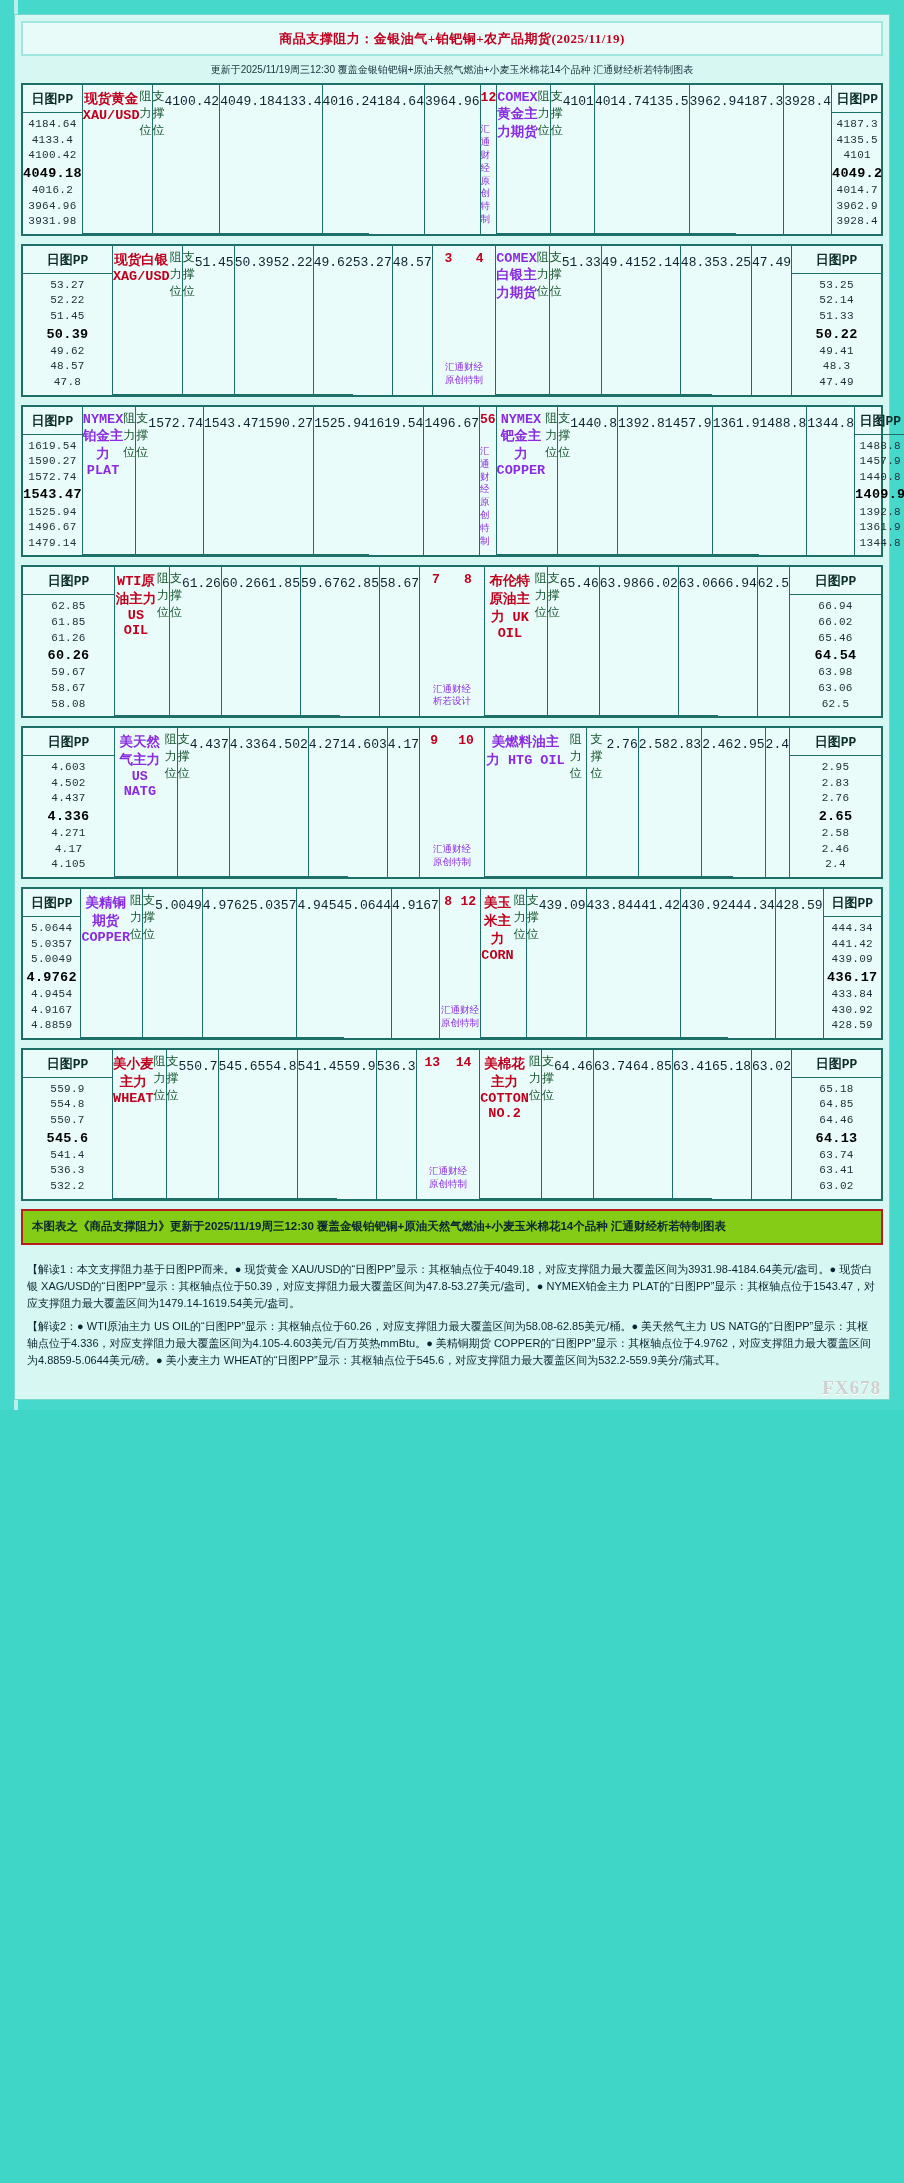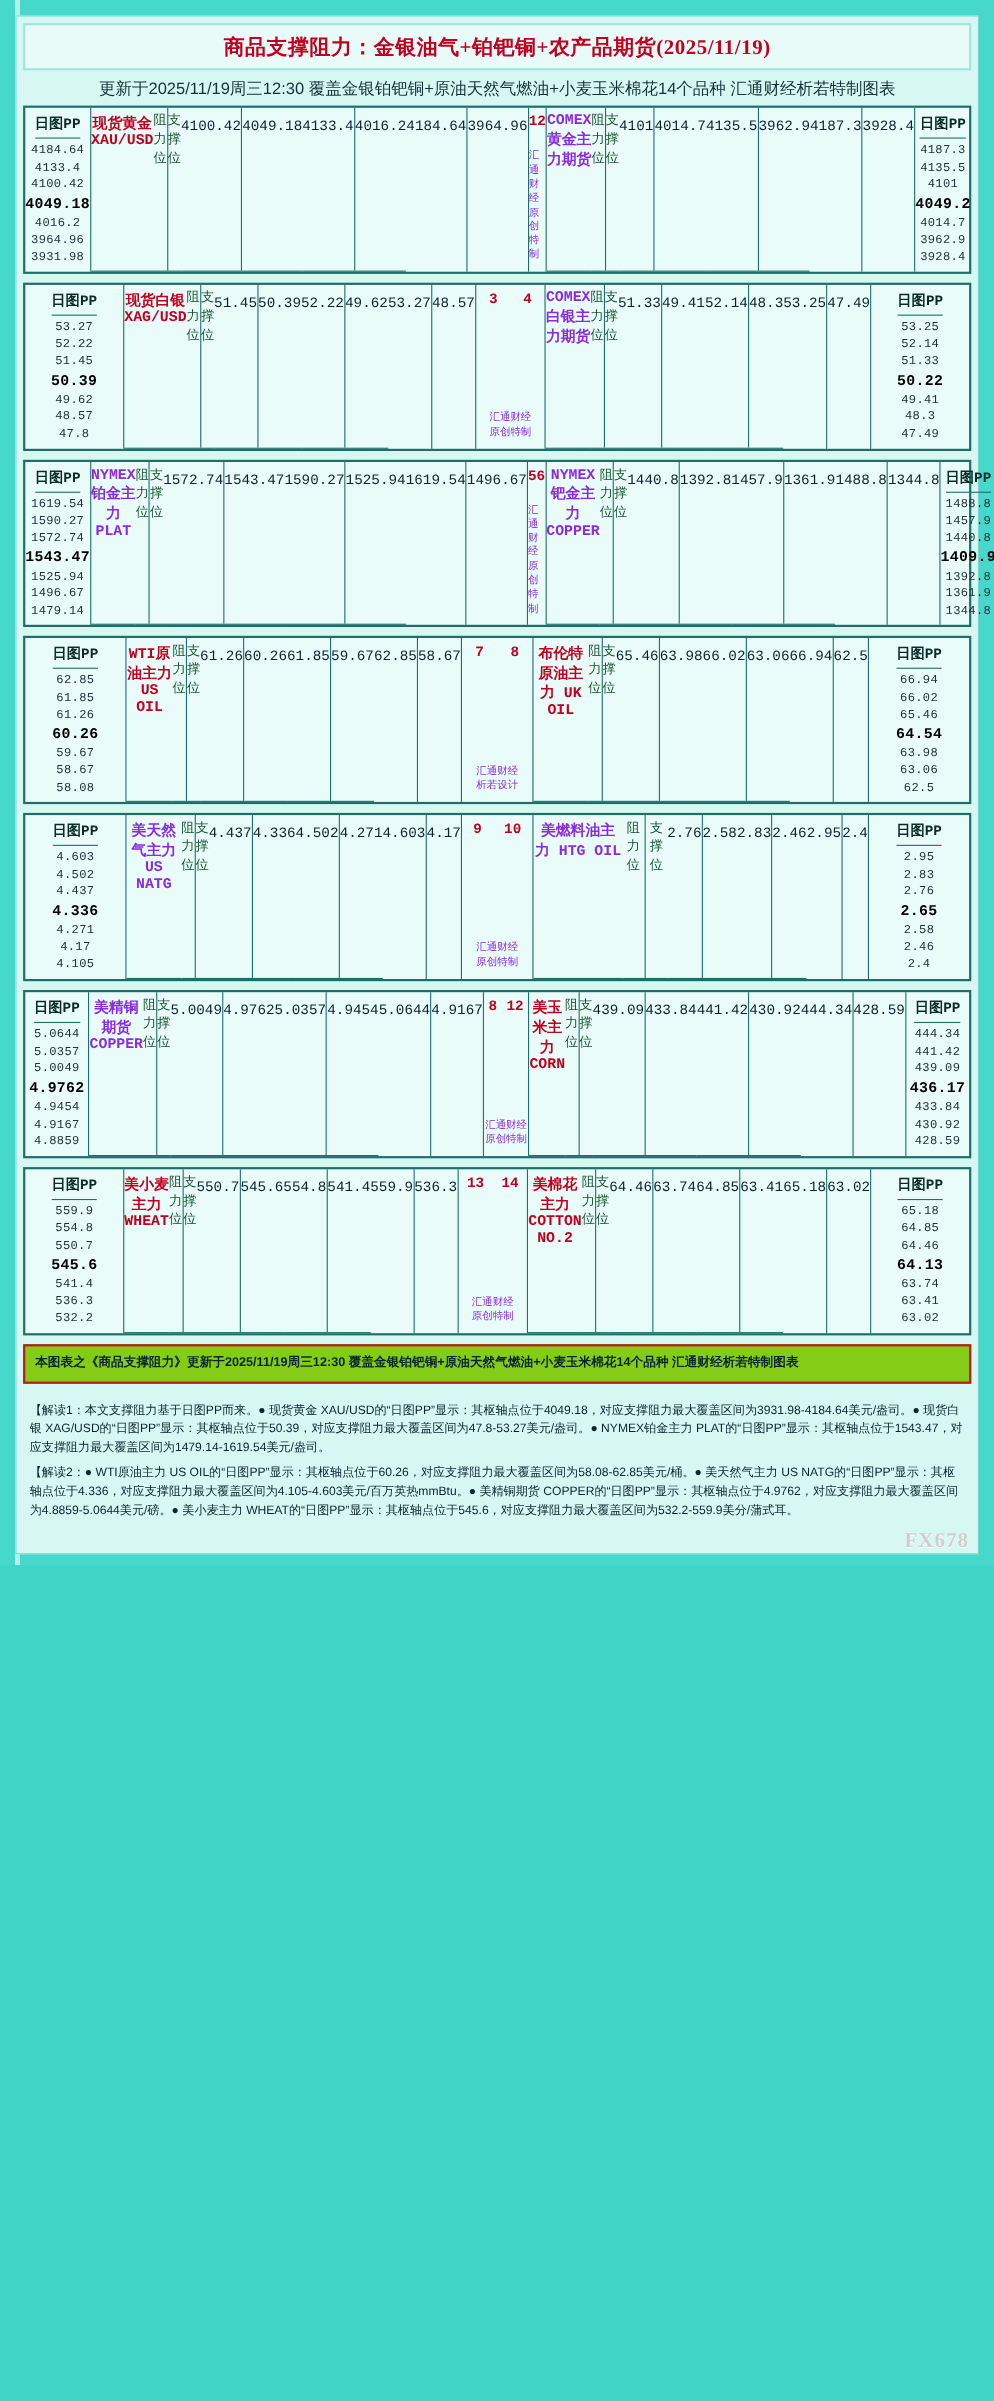--- a/index.html
+++ b/index.html
@@ -22,27 +22,27 @@
   .title-box {
     background: #e9fbf8;
     border: 2px solid #9fe6de;
     margin: 6px 6px 0 6px;
     text-align: center;
     padding: 7px 4px 6px 4px;
   }
   .title-box .t1 {
     color: #c1001f;
     font-weight: bold;
-    font-size: 19px;
+    font-size: 13px;
     font-family: "Liberation Serif", serif;
     letter-spacing: .5px;
   }
   .subtitle {
     text-align: center;
-    font-size: 15px;
+    font-size: 10px;
     color: #16313a;
     padding: 7px 4px 6px 4px;
   }
 
   
   .block {
     margin: 0 6px 8px 6px;
     border: 2px solid #1d6f68;
     background: #eafcf9;
     display: flex;
@@ -50,21 +50,20 @@
   }
   .block-top {
     display: flex;
     align-items: stretch;
   }
   .col-pp {
     width: 92px;
     border-right: 1px solid #1d6f68;
     display: flex;
     flex-direction: column;
-    align-items: center;
   }
   .col-pp.right { border-right: none; border-left: 1px solid #1d6f68; }
   .pp-head {
     text-align: center;
     font-weight: bold;
     font-size: 13px;
     padding: 5px 0 4px 0;
     border-bottom: 1px solid #1d6f68;
     color: #0b2d2a;
     font-family: "Liberation Mono", monospace;

